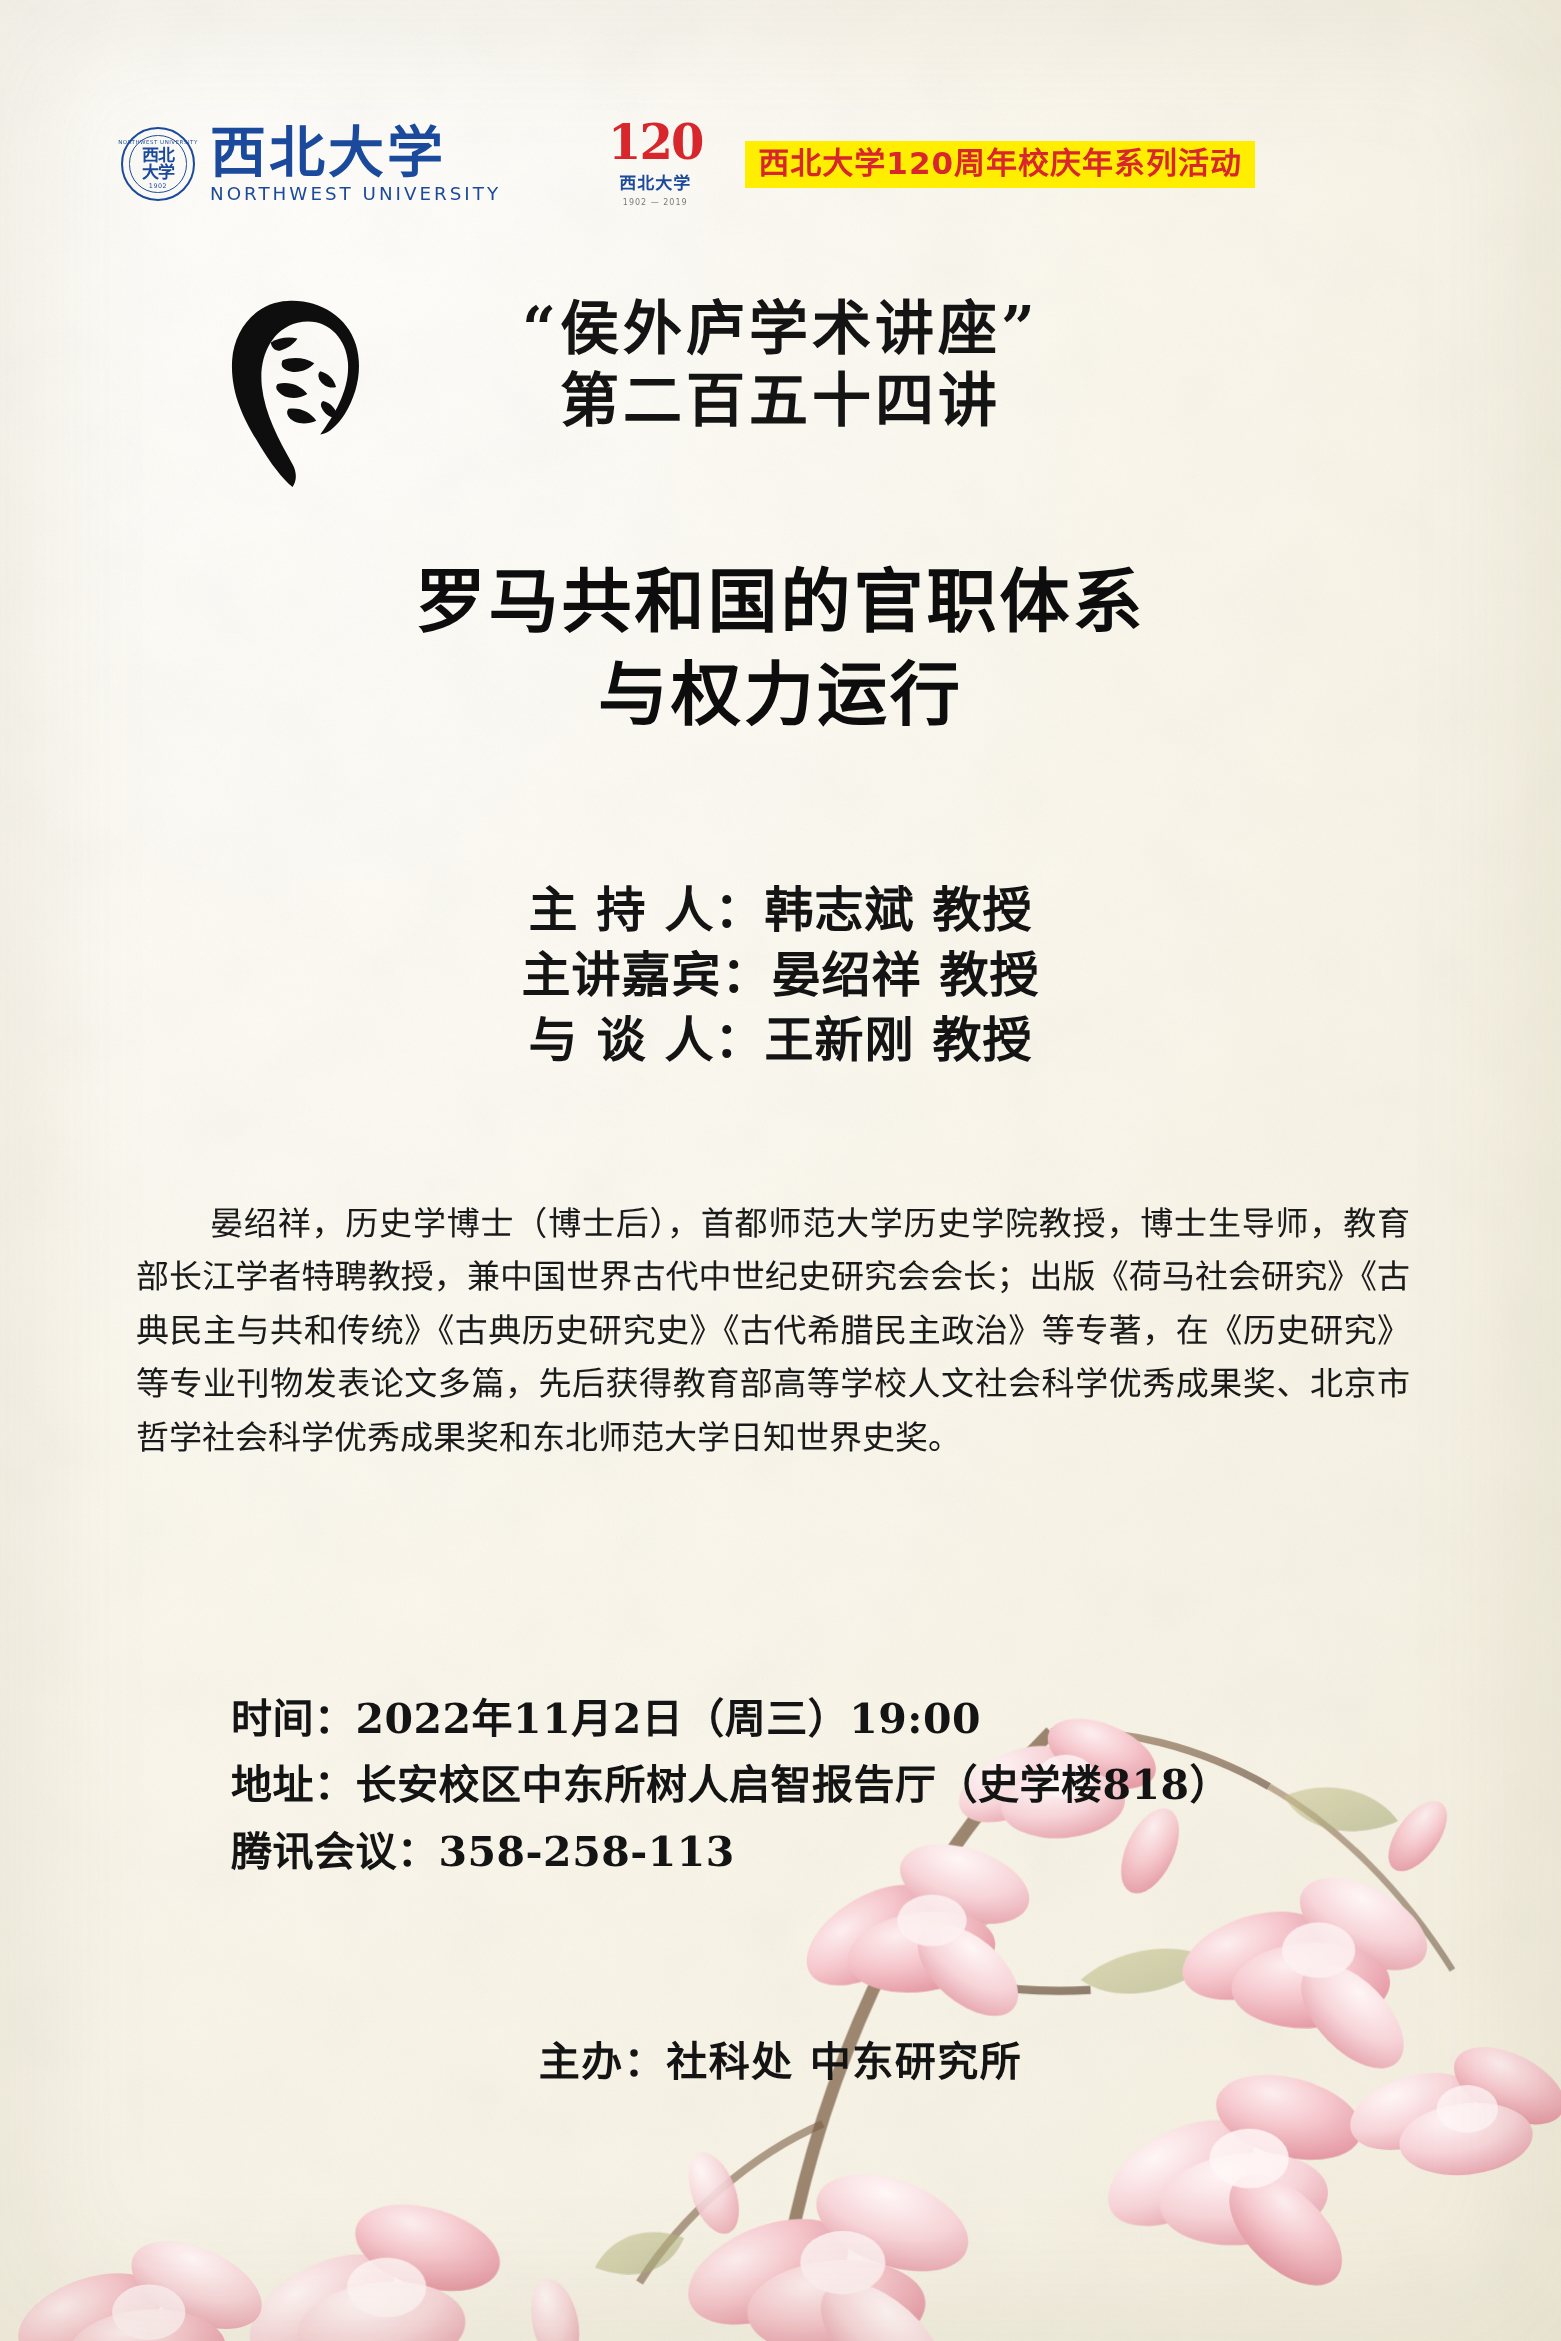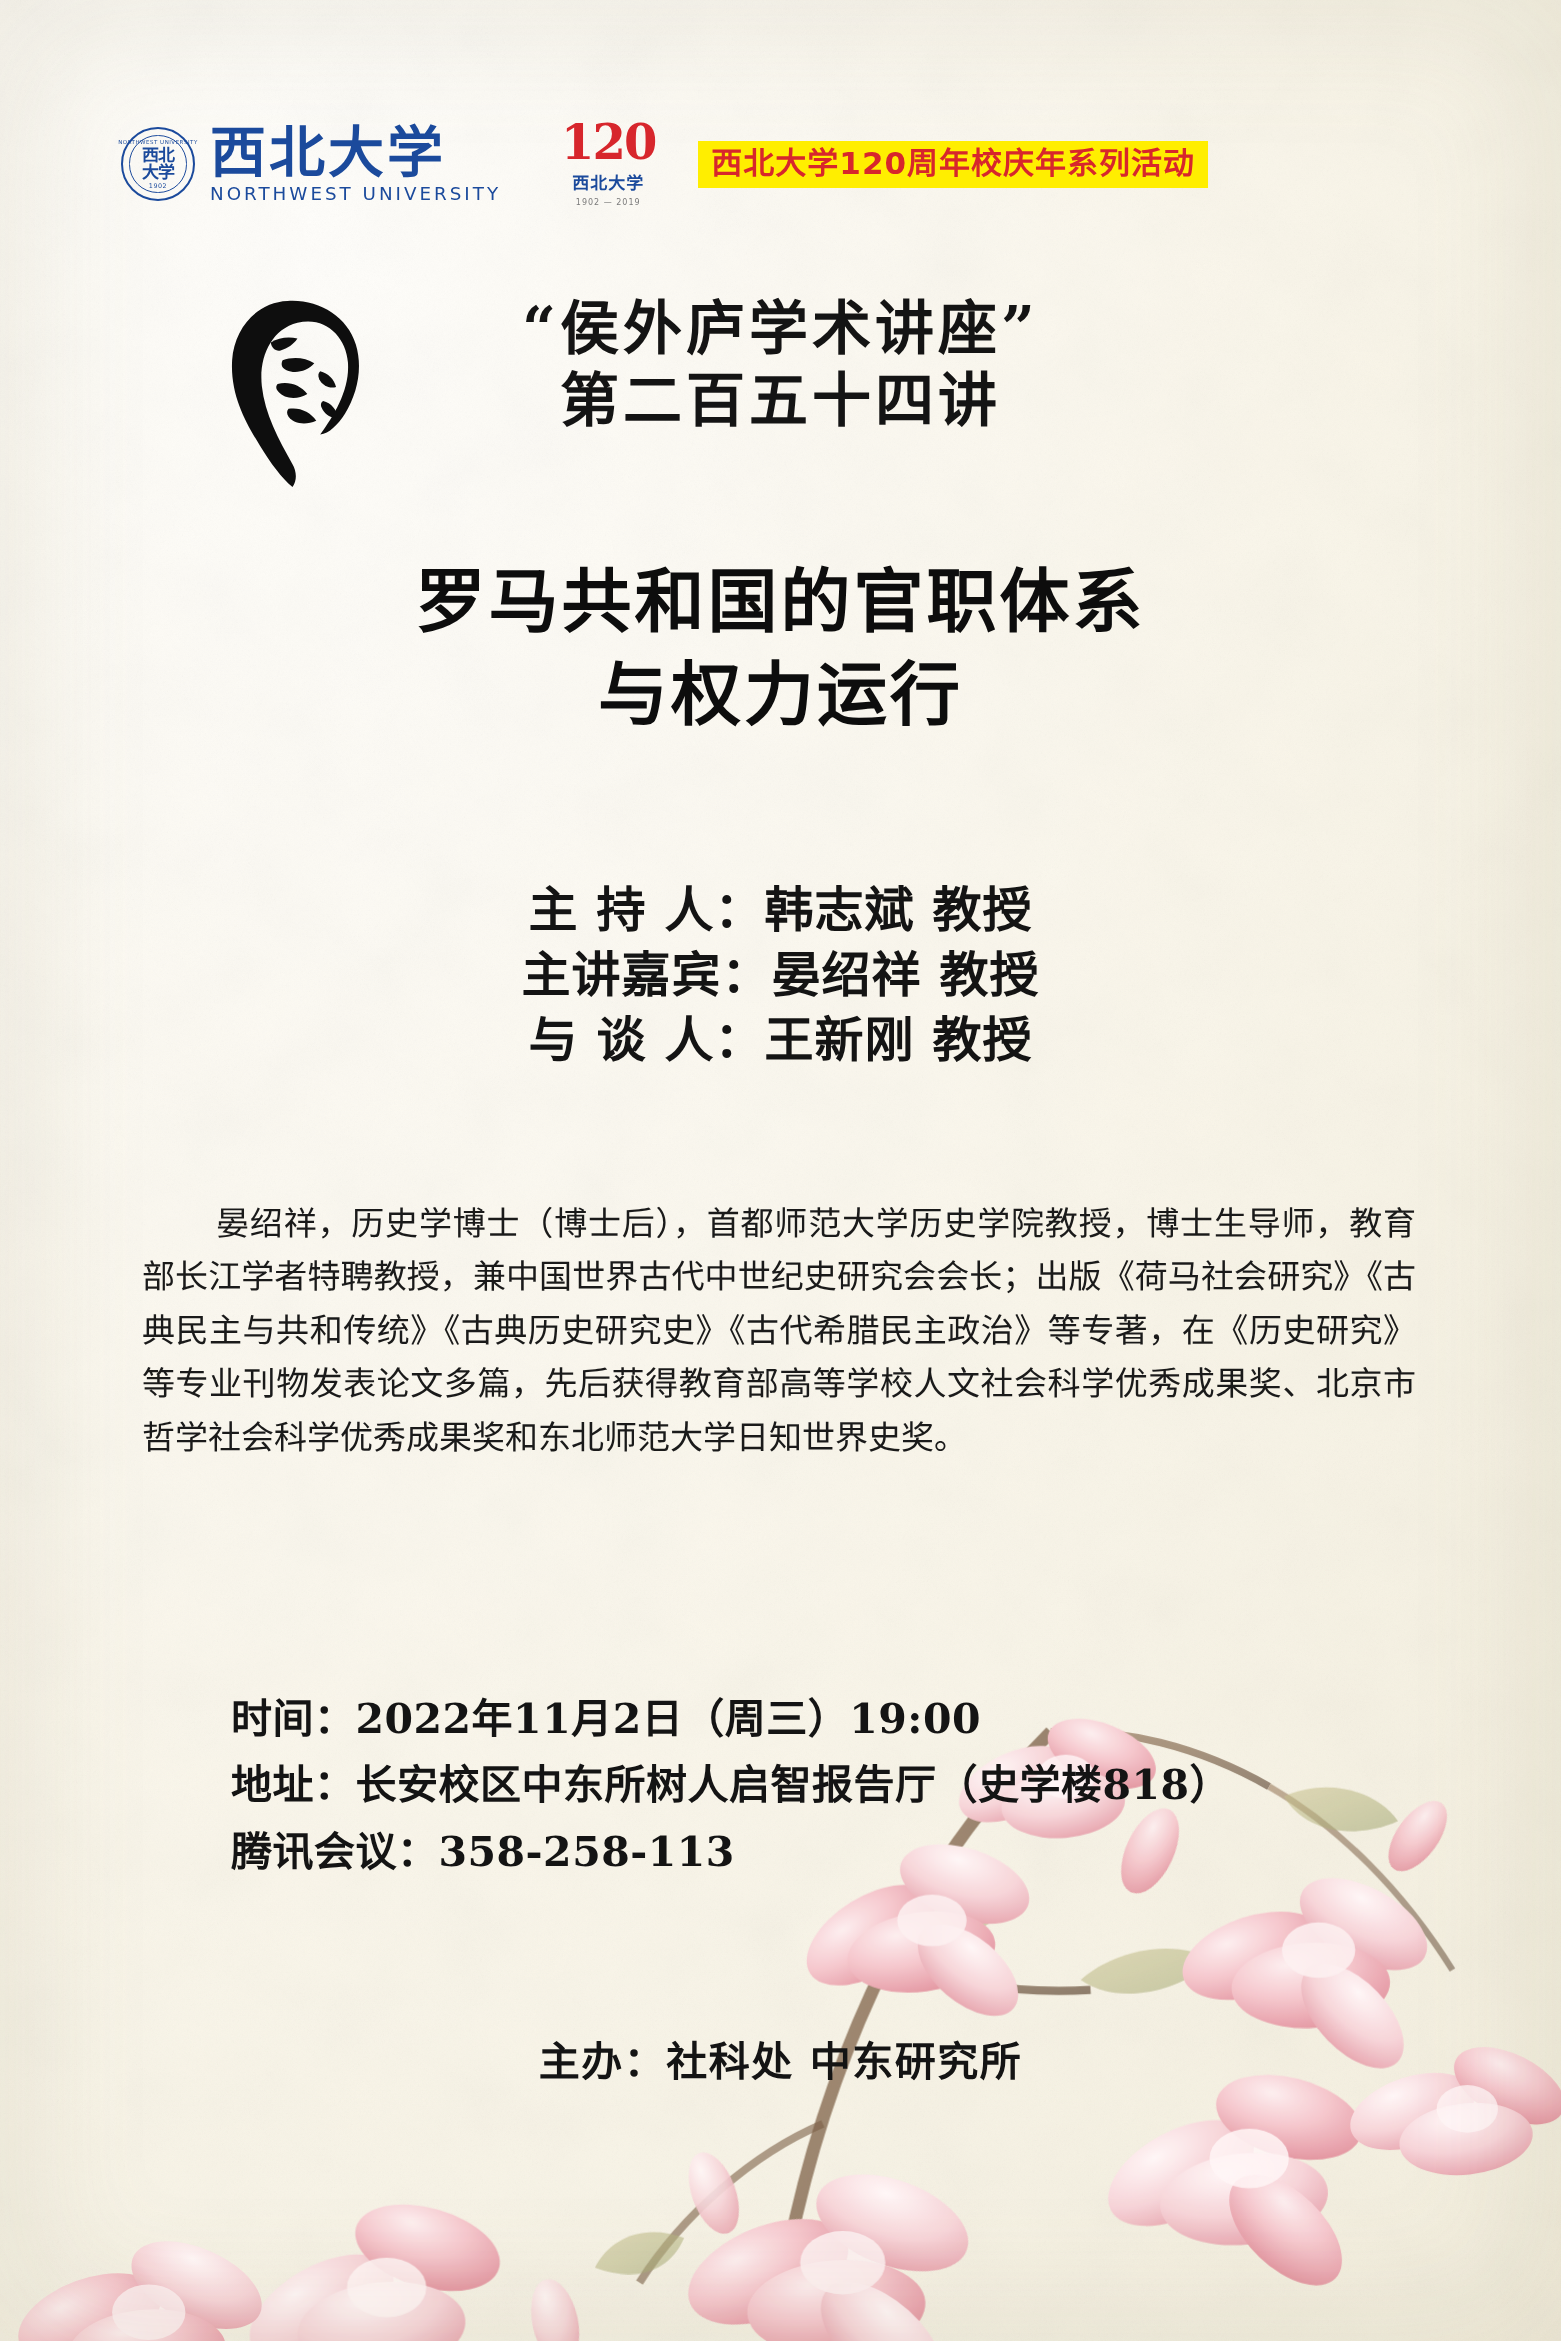--- a/index.html
+++ b/index.html
@@ -121,21 +121,21 @@
     letter-spacing: 3px;
   }
   .nwu-en {
     font-size: 18.3px;
     color: #1b4a9c;
     letter-spacing: 3px;
     font-weight: 400;
   }
 
   .anniv-mark {
-    margin-left: 60px;
+    margin-left: 107px;
     display: flex;
     flex-direction: column;
     align-items: center;
     gap: 4px;
   }
   .anniv-120 {
     font-family: "DejaVu Serif", "Liberation Serif", serif;
     font-size: 48px;
     font-weight: 700;
     color: #d7262c;
@@ -220,21 +220,21 @@
     font-weight: 700;
     color: #141414;
     line-height: 1.33;
     letter-spacing: 1px;
   }
 
   
   .bio {
     position: absolute;
     top: 1197px;
-    left: 142px;
+    left: 136px;
     width: 1274px;
     font-family: "DejaVu Serif", "Liberation Serif", serif;
     font-size: 33px;
     color: #1a1a1a;
     line-height: 1.62;
     text-align: justify;
     text-indent: 74px;
     letter-spacing: 0px;
   }
 

